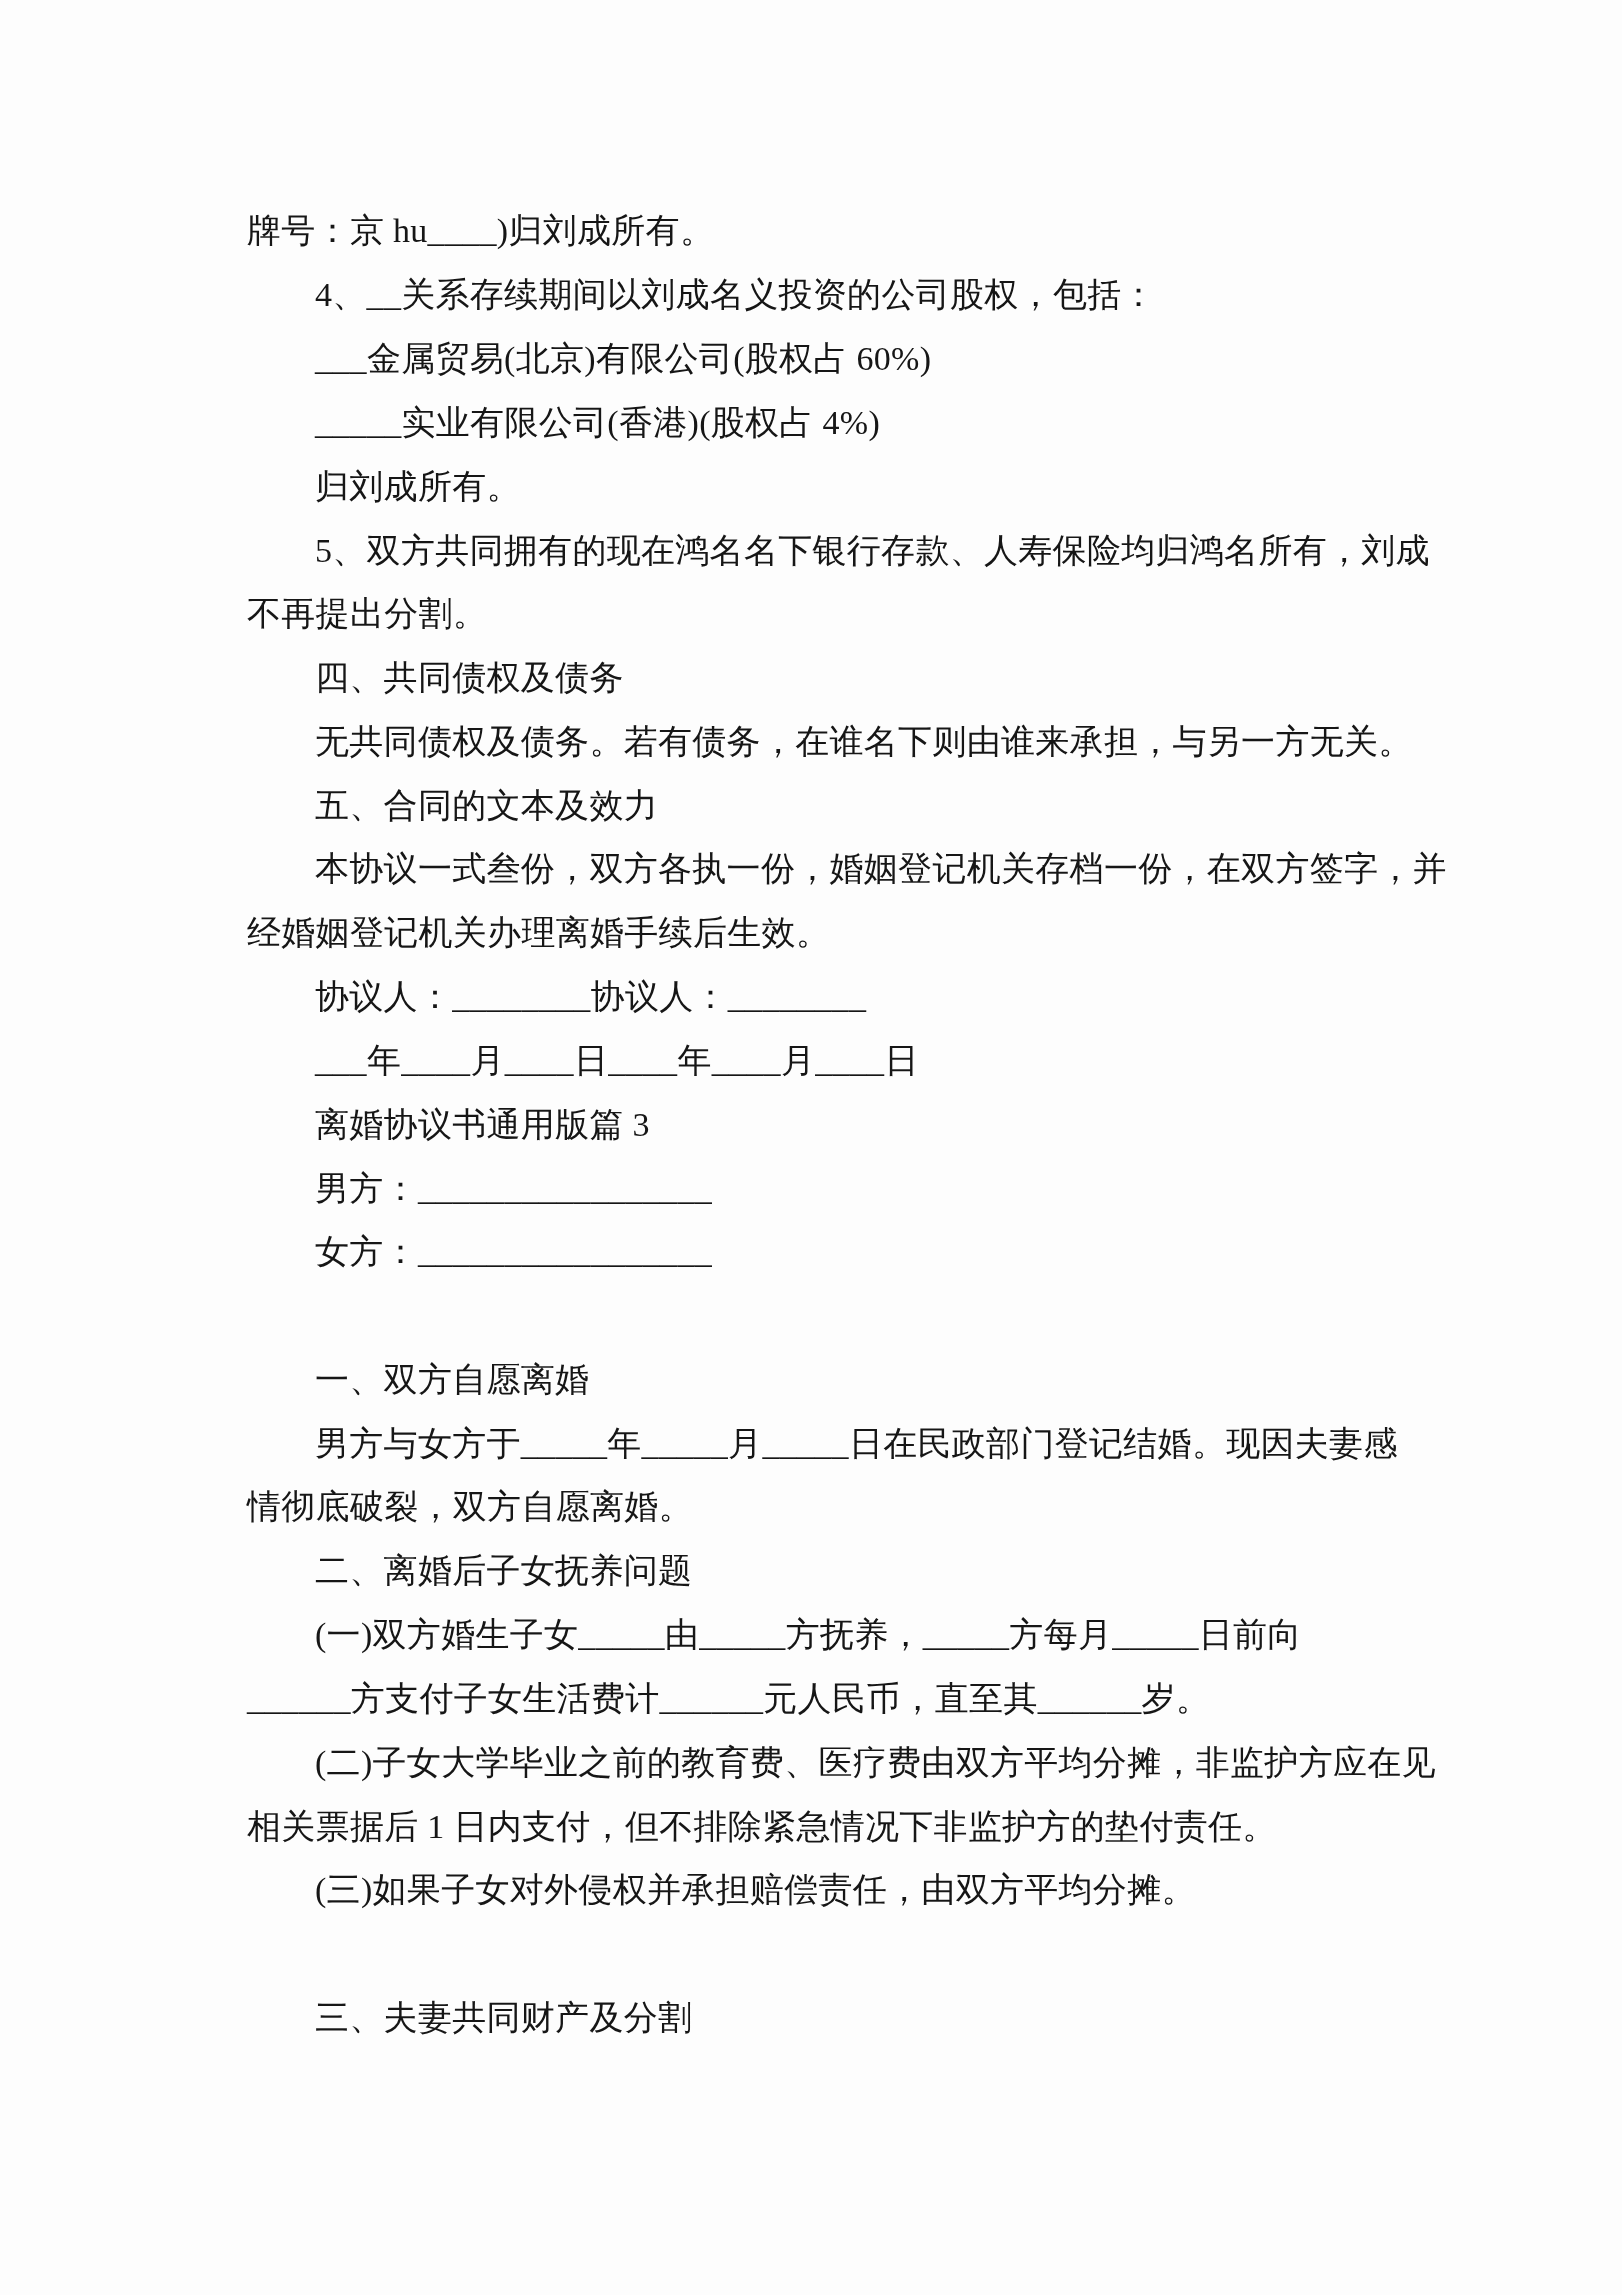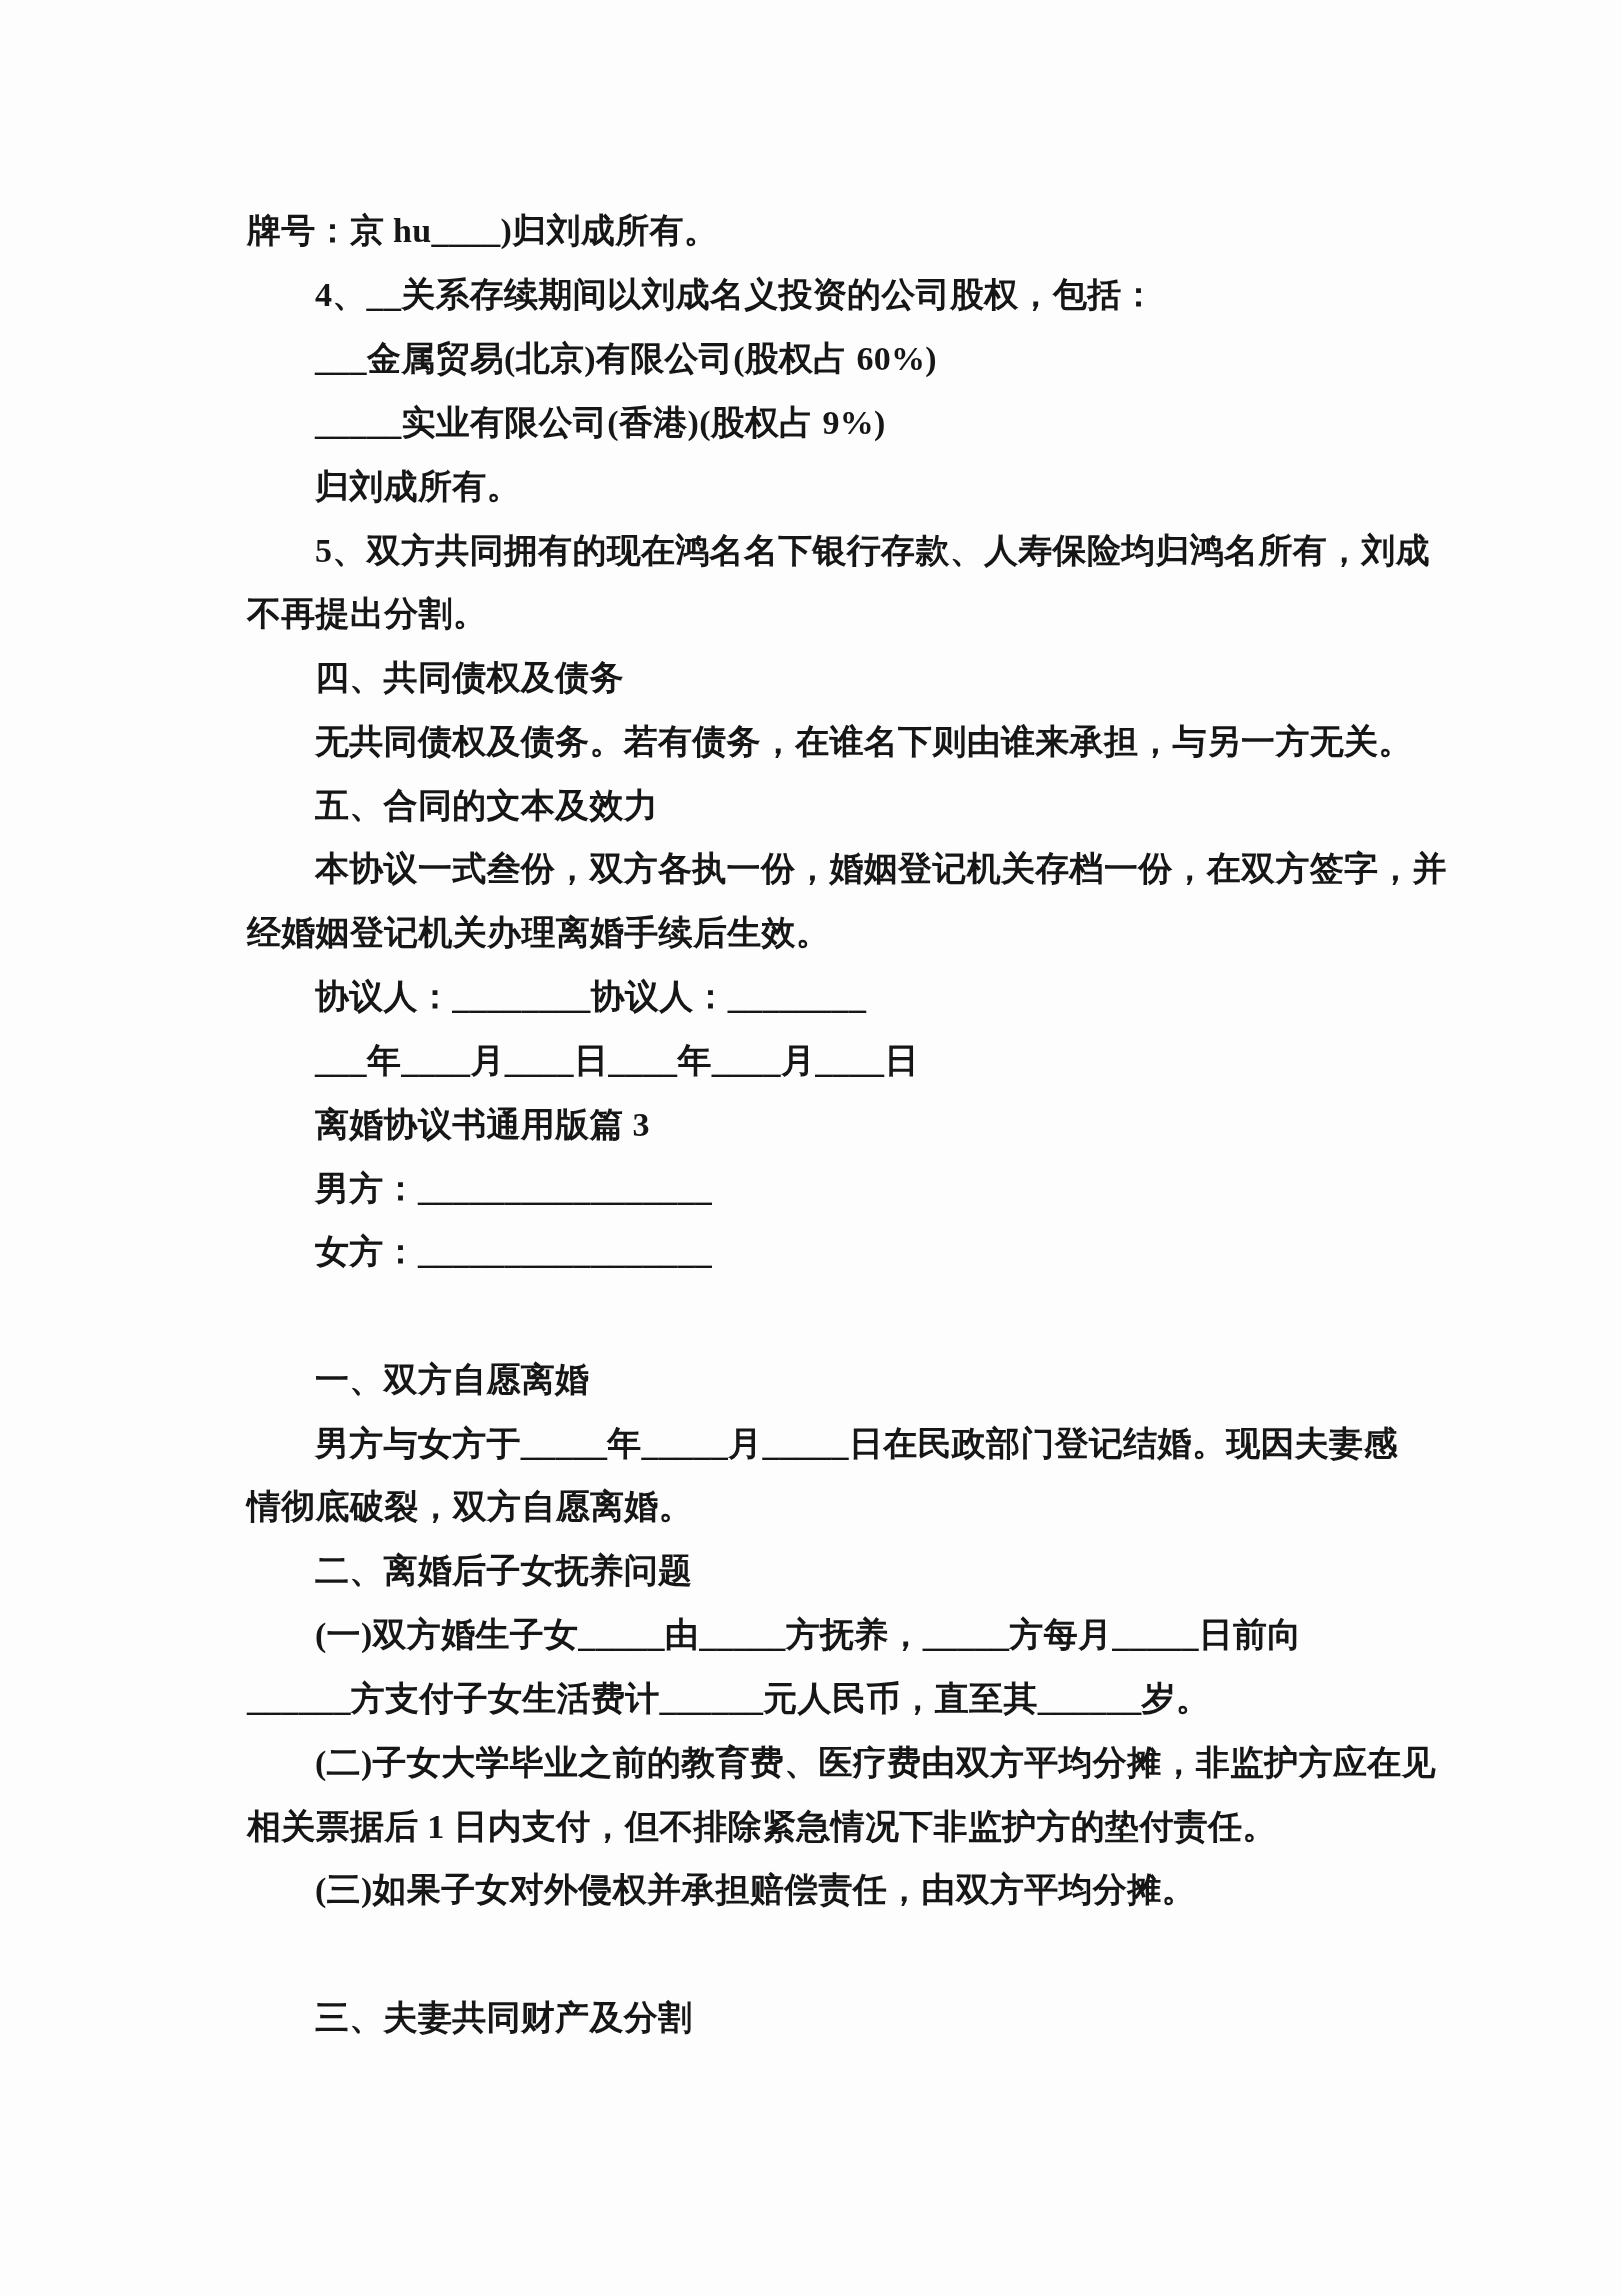--- a/index.html
+++ b/index.html
@@ -9,41 +9,40 @@
   }
   .page {
     position: relative;
     width: 1623px;
     height: 2295px;
     background: #fdfdfd;
     overflow: hidden;
     font-family: "Liberation Serif", "DejaVu Serif", serif;
     font-size: 34px;
     color: #161616;
-    font-weight: bold;
   }
   .line {
     position: absolute;
     left: 247px;
     line-height: 1.06;
     white-space: nowrap;
     letter-spacing: 0.3px;
   }
   .line.ind {
     left: 315px;
   }
 </style>
 </head>
 <body>
 
 <div class="page">
   <div class="line" style="top:213px">牌号：京 hu____)归刘成所有。</div>
   <div class="line ind" style="top:277px">4、__关系存续期间以刘成名义投资的公司股权，包括：</div>
   <div class="line ind" style="top:341px">___金属贸易(北京)有限公司(股权占 60%)</div>
-  <div class="line ind" style="top:405px">_____实业有限公司(香港)(股权占 9%)</div>
+  <div class="line ind" style="top:405px">_____实业有限公司(香港)(股权占 4%)</div>
   <div class="line ind" style="top:469px">归刘成所有。</div>
   <div class="line ind" style="top:533px">5、双方共同拥有的现在鸿名名下银行存款、人寿保险均归鸿名所有，刘成</div>
   <div class="line" style="top:596px">不再提出分割。</div>
   <div class="line ind" style="top:660px">四、共同债权及债务</div>
   <div class="line ind" style="top:724px">无共同债权及债务。若有债务，在谁名下则由谁来承担，与另一方无关。</div>
   <div class="line ind" style="top:788px">五、合同的文本及效力</div>
   <div class="line ind" style="top:851px">本协议一式叁份，双方各执一份，婚姻登记机关存档一份，在双方签字，并</div>
   <div class="line" style="top:915px">经婚姻登记机关办理离婚手续后生效。</div>
   <div class="line ind" style="top:979px">协议人：________协议人：________</div>
   <div class="line ind" style="top:1043px">___年____月____日____年____月____日</div>

